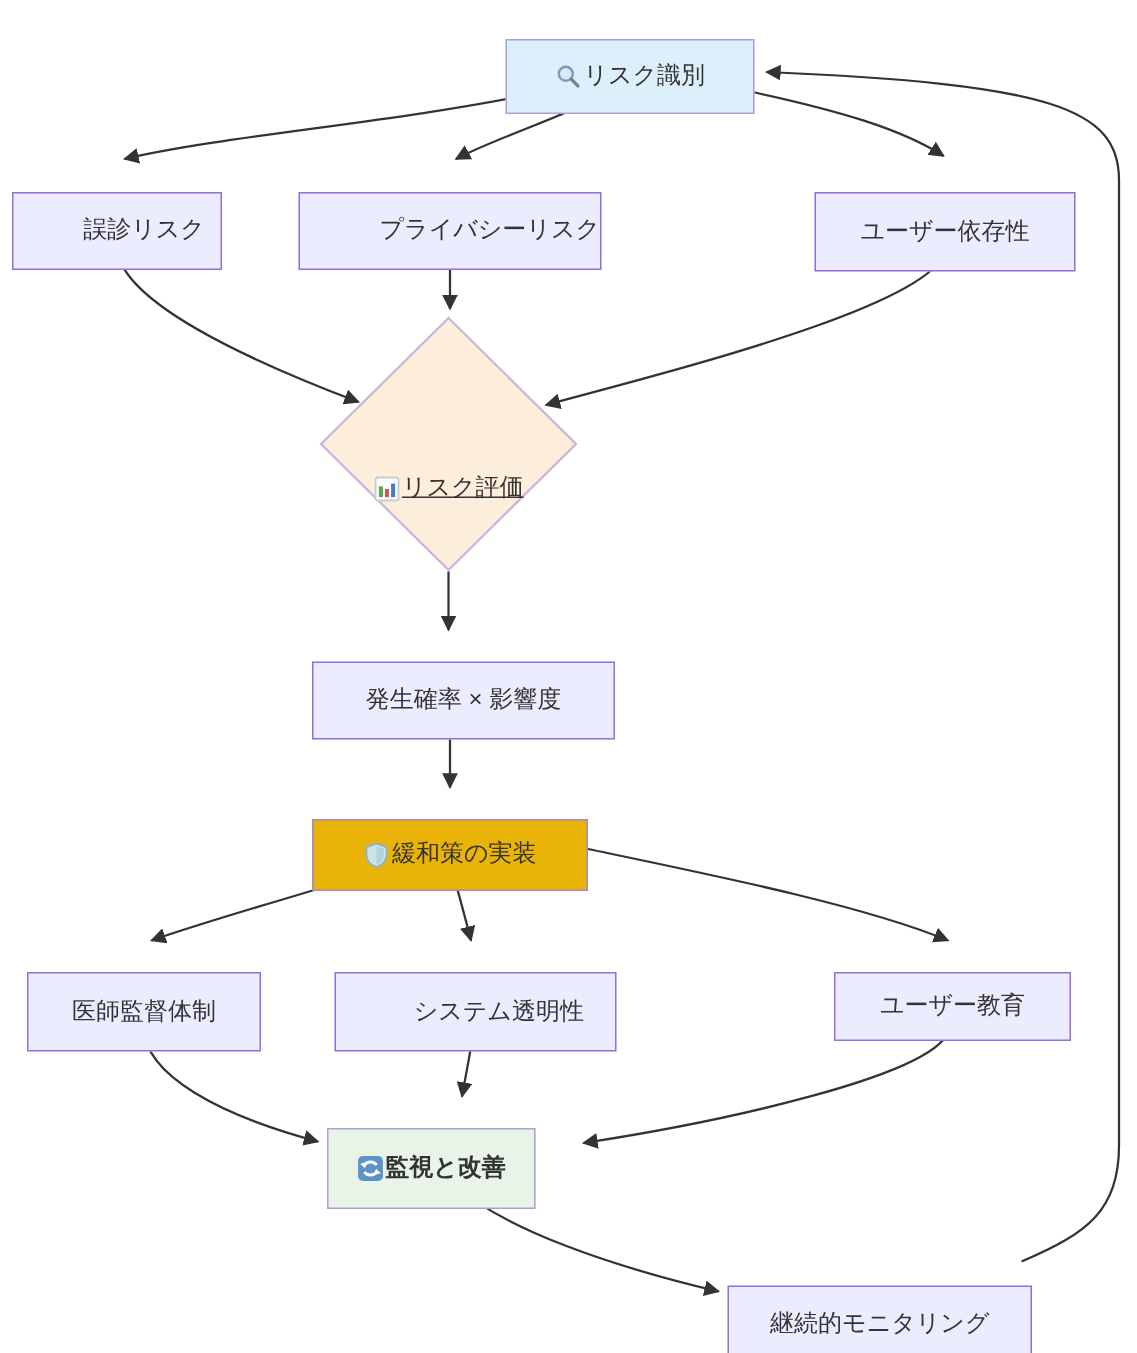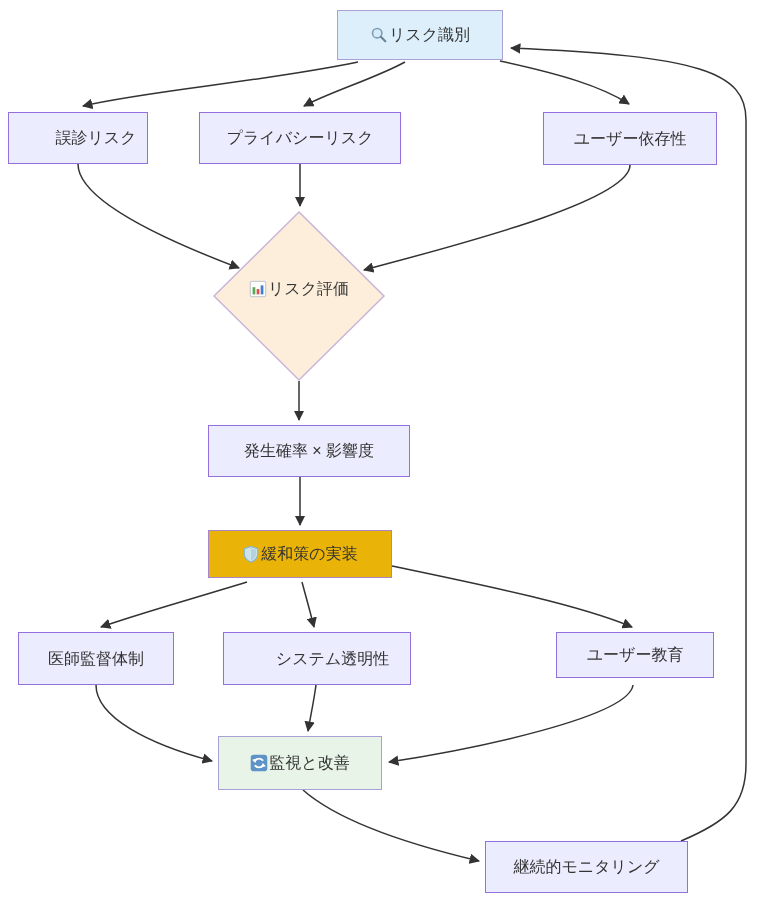--- a/index.html
+++ b/index.html
@@ -7,39 +7,39 @@
     position:relative; width:758px; height:902px;
     background:#ffffff; overflow:hidden;
     font-family:"Liberation Sans","DejaVu Sans",sans-serif;
     color:#333333; font-size:16px;
   }
   .edges { position:absolute; left:0; top:0; width:758px; height:902px; }
   .node {
     position:absolute; box-sizing:border-box;
     display:flex; align-items:center; justify-content:center; gap:1px;
     background:#ececff; border:1px solid #9370db;
-    text-align:center; line-height:1.2; white-space:nowrap;
+    text-align:center; line-height:1.2; white-space:nowrap;margin-top:16px;
   }
   .node .icon { display:flex; align-items:center; }
   
   .n-identification { left:337px; top:10px;  width:166px; height:50px;
                       background:#dceffb; border:1.5px solid #a9a0d6; }
   .n-misdiagnosis   { left:8px;   top:112px; width:140px; height:52px;padding-left:36px; }
-  .n-privacy        { left:199px; top:112px; width:202px; height:52px; }
+  .n-privacy        { left:199px; top:112px; width:202px; height:52px;justify-content:flex-end; }
   .n-dependency     { left:543px; top:112px; width:174px; height:53px; }
-  .n-assessment-label { left:219px; top:276px; width:160px; height:26px;
-                        background:transparent; border:none; }
+  .n-assessment-label { left:219px; top:297px; width:160px; height:26px;
+                        background:transparent; border:none;text-decoration:underline; }
   .n-formula        { left:208px; top:425px; width:202px; height:52px; }
   .n-mitigation     { left:208px; top:530px; width:184px; height:48px;
                       background:#eab308; border:1.5px solid #a886c9; }
   .n-supervision    { left:18px;  top:632px; width:156px; height:53px; }
   .n-transparency   { left:223px; top:632px; width:188px; height:53px;padding-left:31px; }
   .n-education      { left:556px; top:632px; width:158px; height:46px; }
-  .n-monitoring     { left:218px; top:736px; width:164px; height:54px;
-                      background:#e7f4e7; border:1.5px solid #a9a0d6; }
+  .n-monitoring     { left:218px; top:736px; width:139px; height:54px;
+                      background:#e7f4e7; border:1.5px solid #a9a0d6;font-weight:bold; }
   .n-continuous     { left:485px; top:841px; width:203px; height:52px; }
 </style>
 </head>
 <body>
 
 <div class="canvas">
 
   <svg class="edges" width="758" height="902" viewBox="0 0 758 902">
     <defs>
       <marker id="arrow" viewBox="0 0 8 8" refX="7.2" refY="4" markerWidth="7" markerHeight="7" orient="auto">

